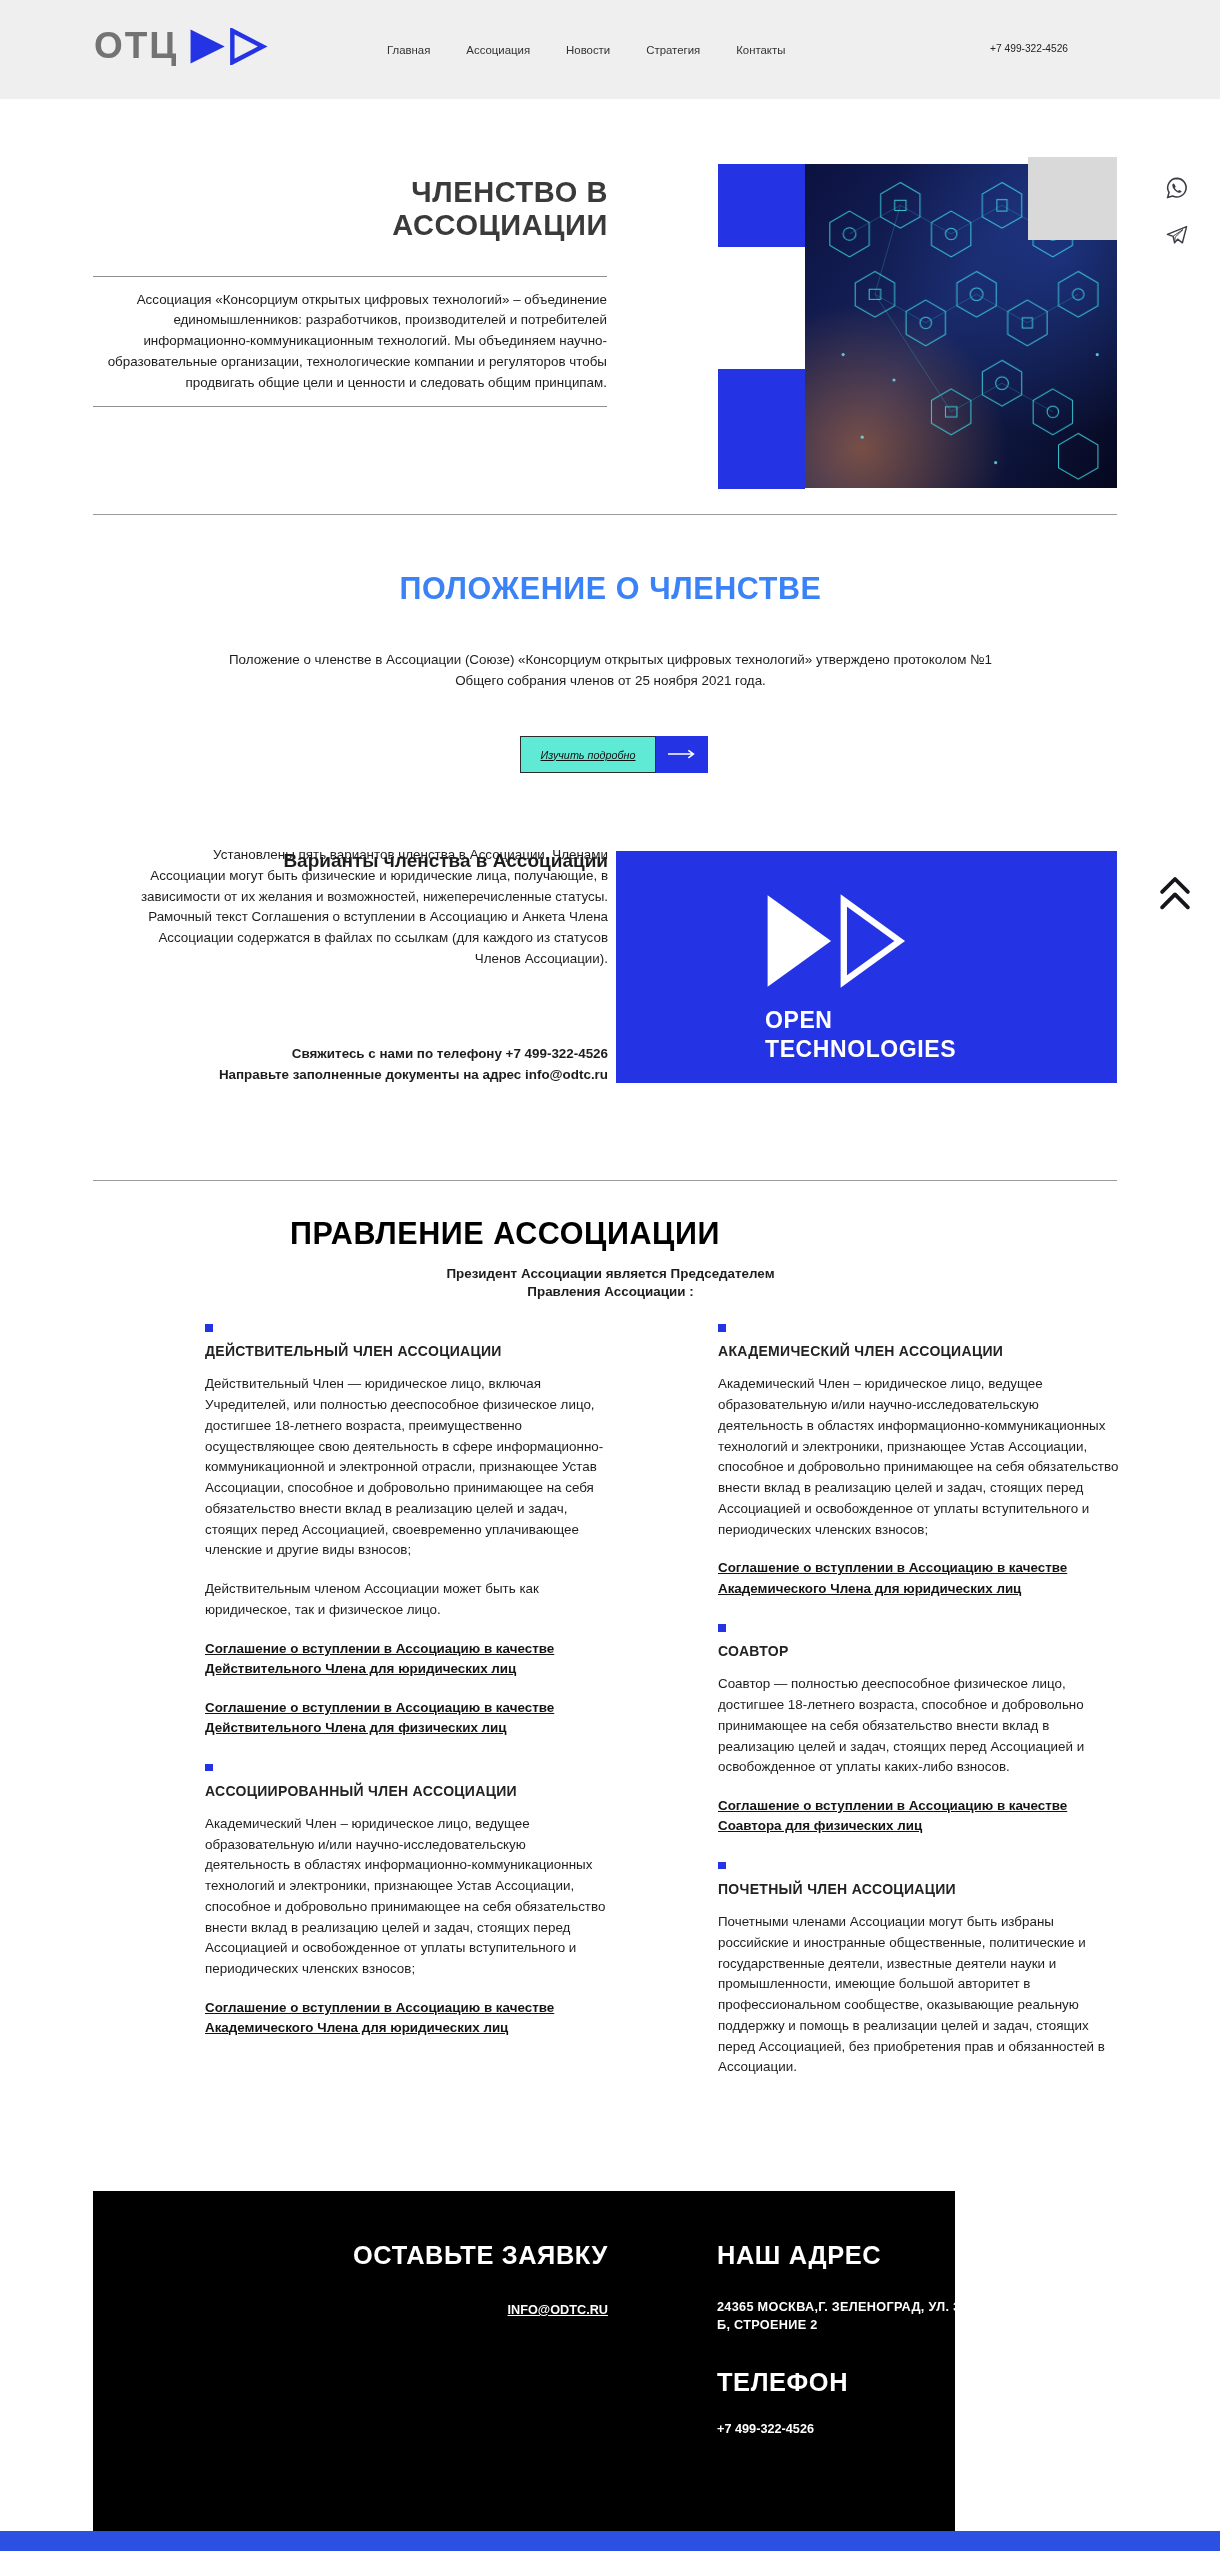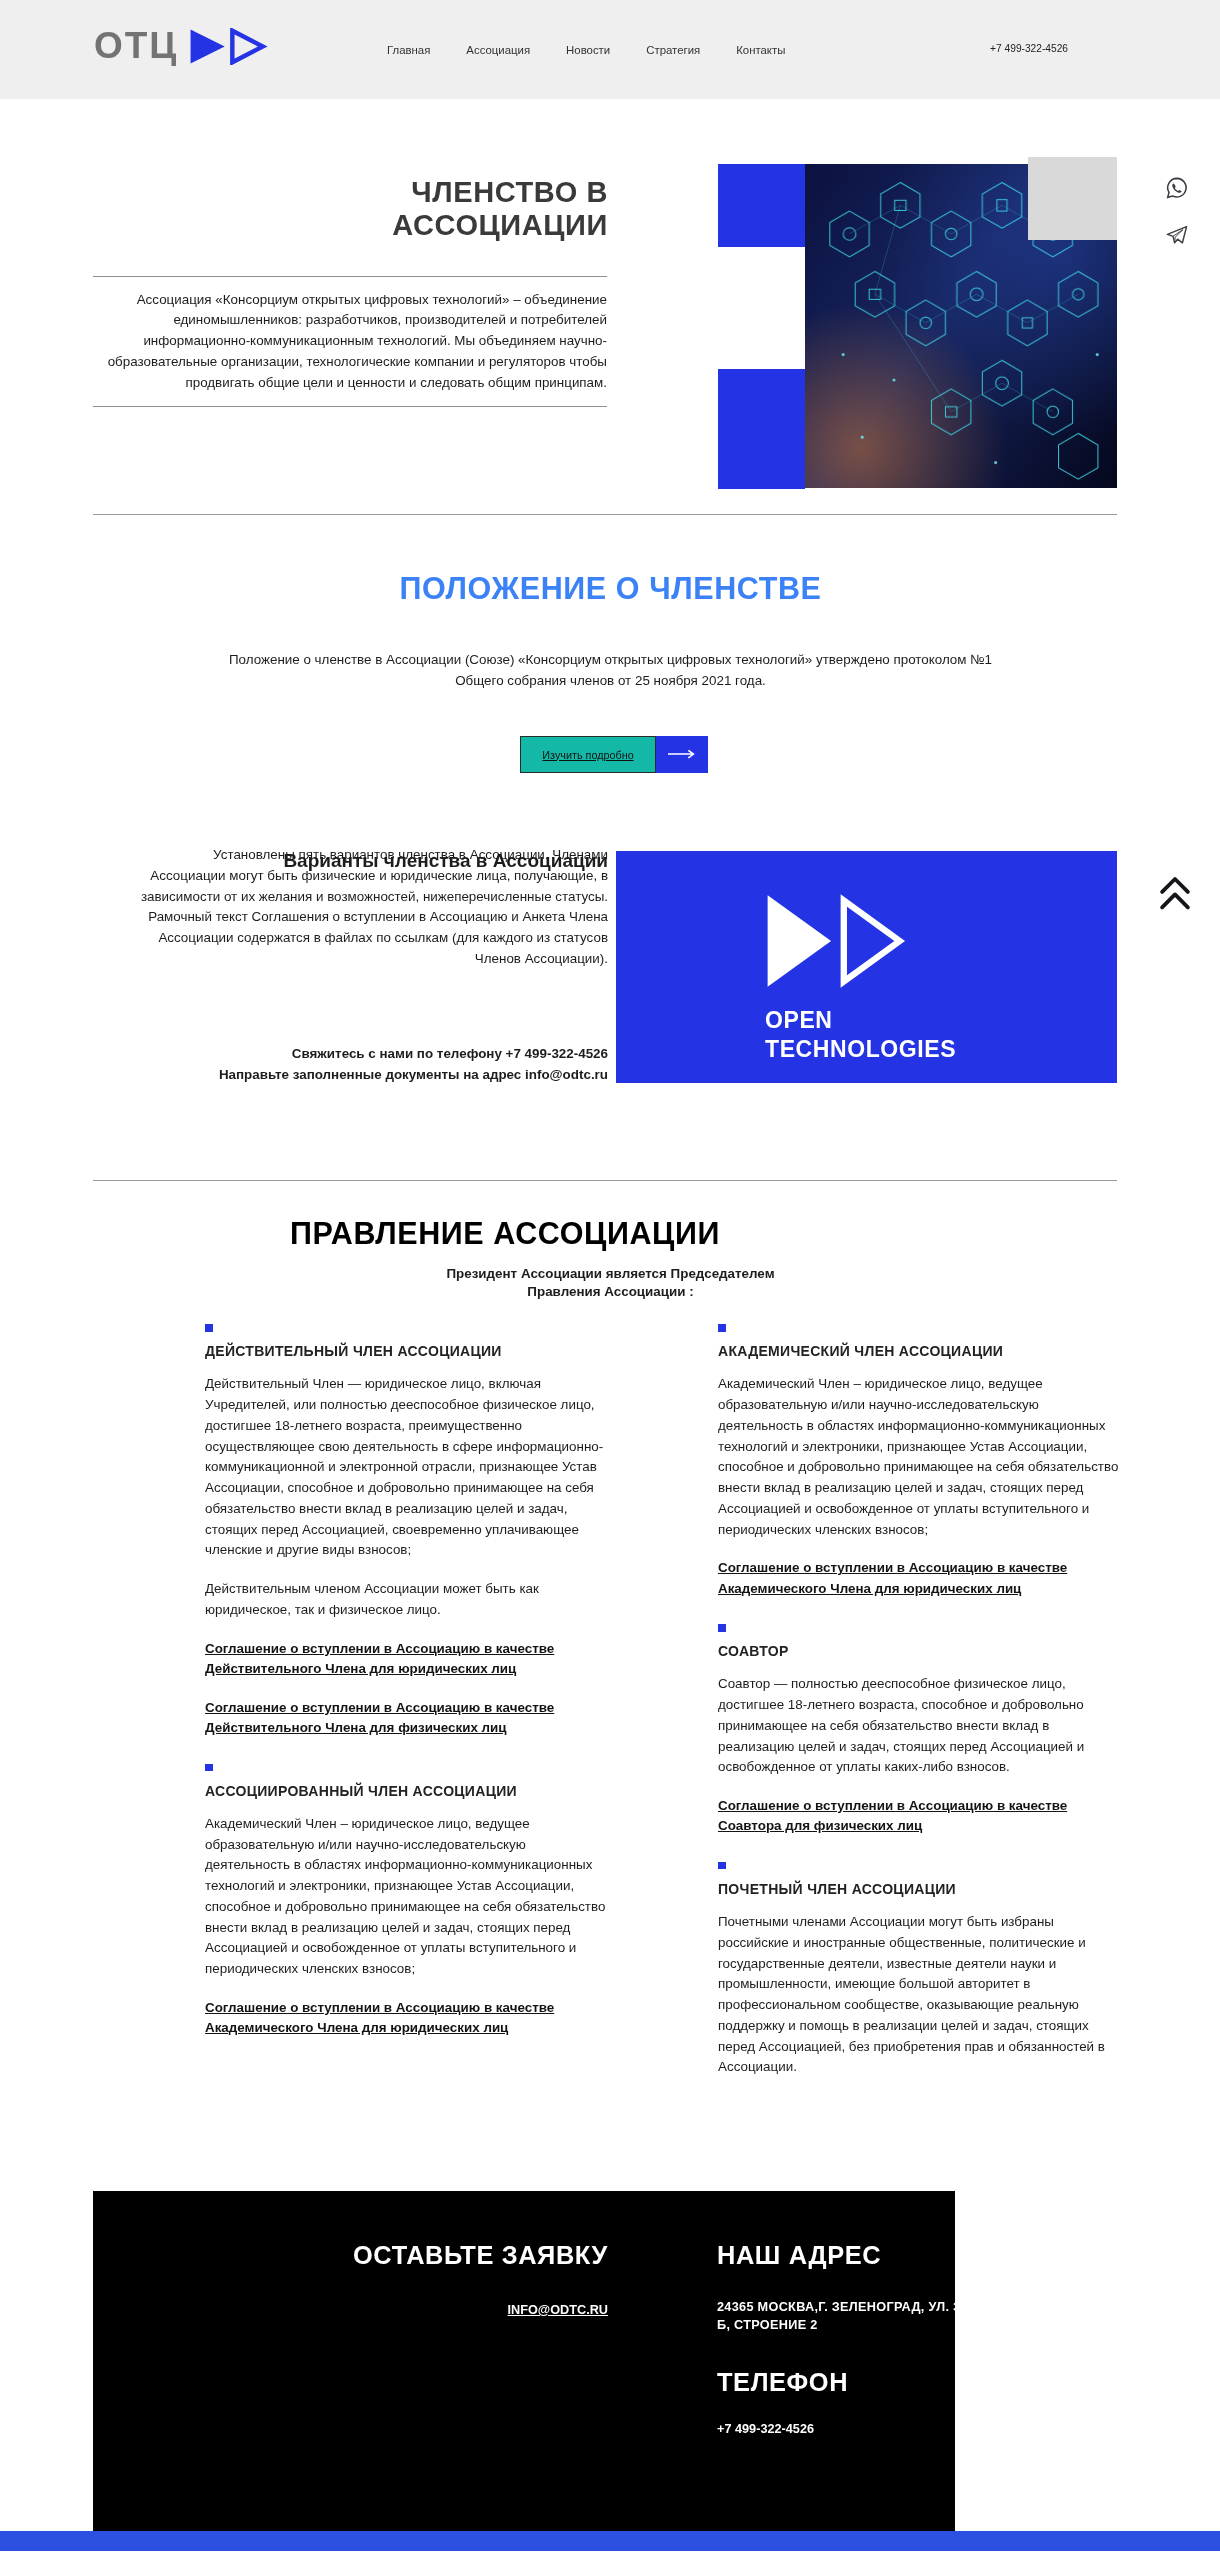--- a/index.html
+++ b/index.html
@@ -39,21 +39,21 @@
   .divider{position:absolute;left:93px;width:1024px;border:none;border-top:0.6px solid #9a9a9a;margin:0;}
   .d1{top:514px;} .d2{top:1180px;}
 
   
   .reg-title{position:absolute;top:571px;left:0;width:1221px;margin:0;text-align:center;
       font-size:30.5px;font-weight:bold;letter-spacing:0.6px;color:#3b82f6;}
   .reg-text{position:absolute;top:650px;left:216px;width:789px;margin:0;text-align:center;
       font-size:13.4px;line-height:1.55;}
   .reg-button{position:absolute;top:736px;left:520px;height:37px;display:flex;align-items:stretch;cursor:pointer;}
   .reg-button-label{display:flex;align-items:center;justify-content:center;width:136px;box-sizing:border-box;
-      border:0.6px solid #2b2b2b;background:#14b8a6;font-size:10.8px;text-decoration:underline;color:#111;}
+      border:0.6px solid #2b2b2b;background:#5eead4;font-size:10.8px;text-decoration:underline;color:#111;font-style:italic;}
   .reg-button-arrow{display:flex;align-items:center;justify-content:center;width:52px;
       background:var(--accent,#2434e4);color:#fff;}
 
   
   .options-title{position:absolute;top:850px;left:205px;width:403px;margin:0;text-align:right;
       font-size:19px;font-weight:bold;}
   .options-text{position:absolute;top:845px;left:140px;width:468px;margin:0;text-align:right;
       font-size:13.4px;line-height:1.55;}
   .options-contact{position:absolute;top:1044px;left:140px;width:468px;text-align:right;
       font-size:13.4px;font-weight:bold;line-height:1.55;}

